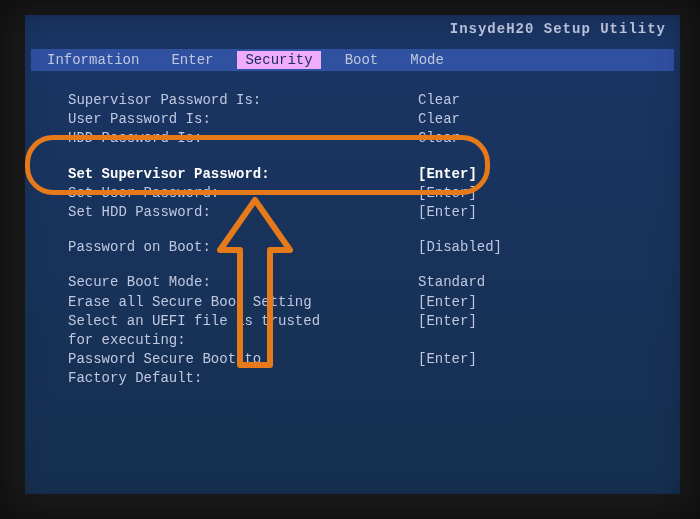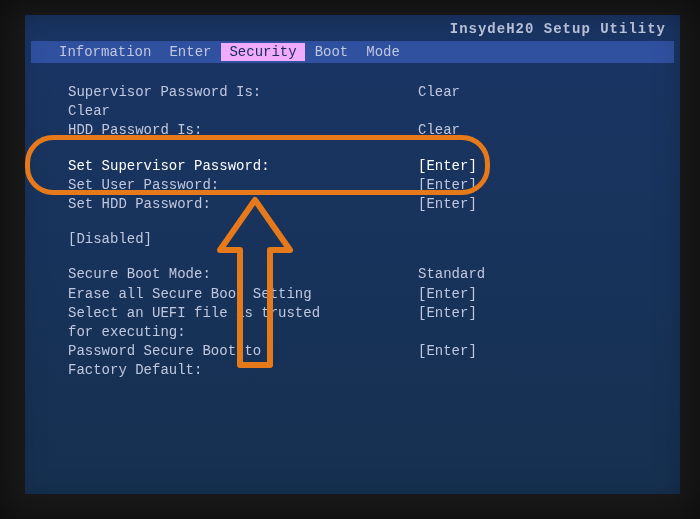--- a/index.html
+++ b/index.html
@@ -23,28 +23,28 @@
       right: 20px;
       bottom: 25px;
       background: #1a2a5a;
       background: linear-gradient(180deg, #1a3565 0%, #163050 100%);
       padding: 4px 6px;
     }
     .title-bar {
       text-align: right;
       color: #c0c8e0;
       font-weight: bold;
-      padding: 2px 8px 4px 0;
+      padding: 2px 8px 12px 0;
       letter-spacing: 1px;
     }
     .menu-bar {
       background: #3050a0;
       display: flex;
-      padding: 2px 20px;
-      gap: 2px;
+      padding: 2px 8px;
+      gap: 16px;
       color: #c0c8e0;
     }
     .menu-item {
       padding: 1px 8px;
       cursor: pointer;
     }
     .menu-item.active {
       background: #f0abfc;
       color: #1a2a5a;
     }
@@ -63,21 +63,21 @@
       white-space: pre;
     }
     .value {
       white-space: pre;
     }
     .gap {
       height: 16px;
     }
     .highlighted {
       color: #ffffff;
-      font-weight: normal;
+      font-weight: bold;
     }
     .annotation-box {
       position: absolute;
       border: 5px solid #e67a1a;
       border-radius: 28px;
       top: 135px;
       left: 25px;
       width: 465px;
       height: 60px;
       pointer-events: none;
@@ -116,20 +116,21 @@
     <span class="menu-item">Boot</span>
     <span class="menu-item">Mode</span>
   </div>
 
   <div class="content">
     <div class="row">
       <span class="label">Supervisor Password Is:</span>
       <span class="value">Clear</span>
     </div>
     <div class="row">
+      <span class="label">User Password Is:</span>
       <span class="value">Clear</span>
     </div>
     <div class="row">
       <span class="label">HDD Password Is:</span>
       <span class="value">Clear</span>
     </div>
 
     <div class="gap"></div>
 
     <div class="row highlighted">
@@ -141,20 +142,21 @@
       <span class="value">[Enter]</span>
     </div>
     <div class="row">
       <span class="label">Set HDD Password:</span>
       <span class="value">[Enter]</span>
     </div>
 
     <div class="gap"></div>
 
     <div class="row">
+      <span class="label">Password on Boot:</span>
       <span class="value">[Disabled]</span>
     </div>
 
     <div class="gap"></div>
 
     <div class="row">
       <span class="label">Secure Boot Mode:</span>
       <span class="value">Standard</span>
     </div>
     <div class="row">

